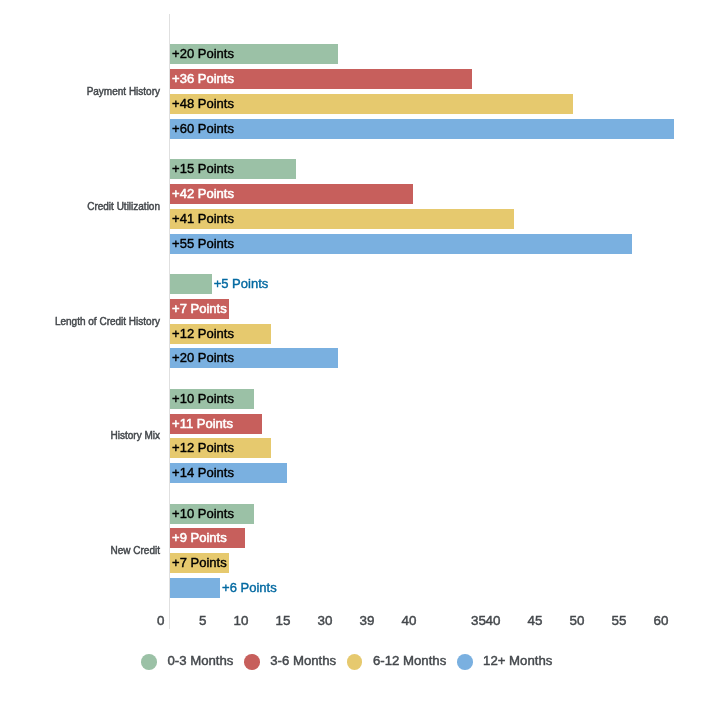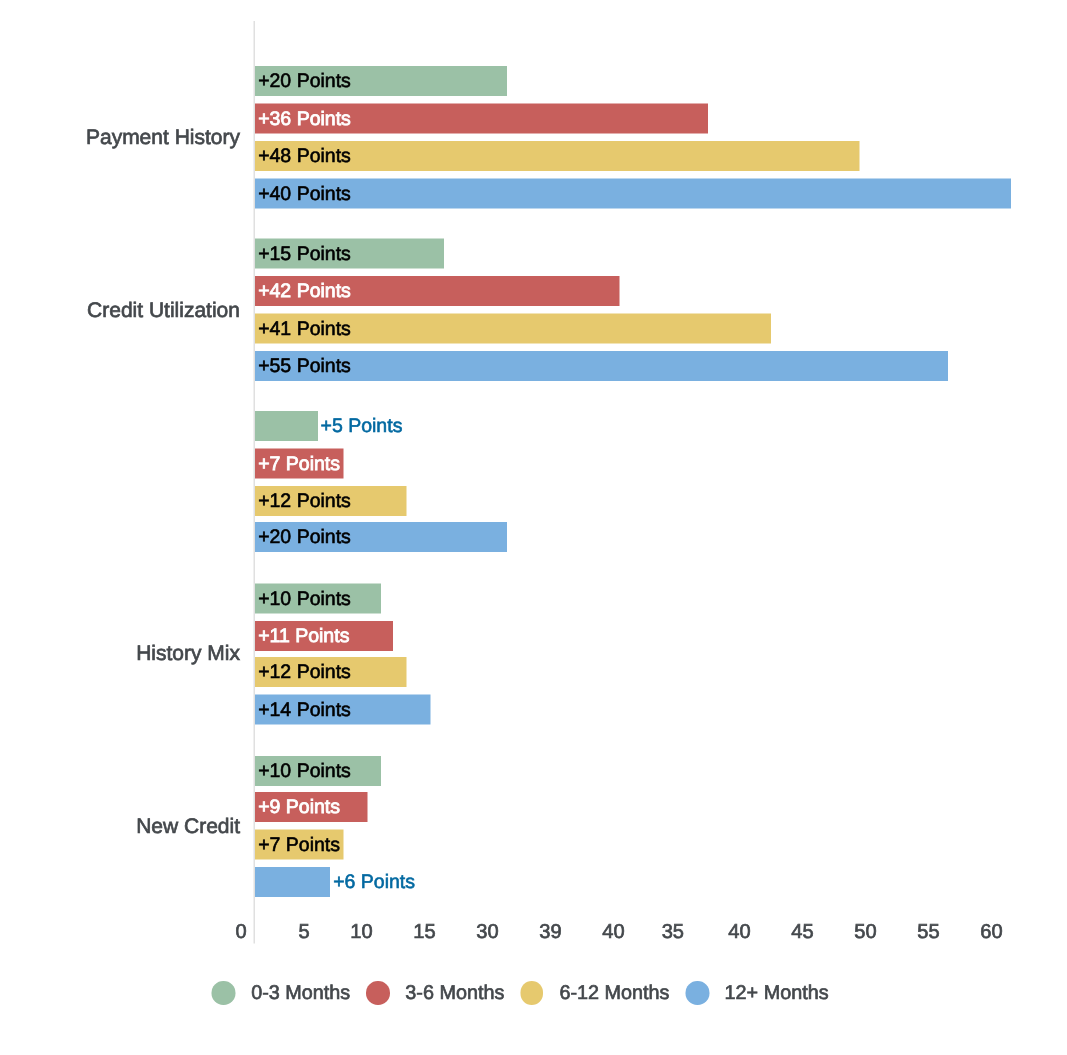--- a/index.html
+++ b/index.html
@@ -8,62 +8,63 @@
 
   .axis-line{position:absolute;left:169px;top:14px;width:1px;height:615px;background:#e0e0e0;}
 
   .bar{position:absolute;height:20px;}
   .bar-label{position:absolute;font-size:13px;font-weight:normal;
              -webkit-text-stroke:0.4px;white-space:nowrap;line-height:20px;}
   .bar-label.inside{color:#000000;}
   .bar-label.inside-light{color:#ffffff;-webkit-text-stroke:0.55px #ffffff;}
   .bar-label.outside{color:#0369a1;}
 
-  .cat-label{position:absolute;right:551px;font-size:14px;color:#44484c;white-space:nowrap;
+  .cat-label{position:absolute;right:551px;font-size:10px;color:#44484c;white-space:nowrap;
              text-align:right;transform:translateY(-50%);-webkit-text-stroke:0.45px #44484c;}
 
   .tick-label{position:absolute;font-size:13.4px;font-weight:normal;color:#44484c;
               -webkit-text-stroke:0.45px #44484c;top:615px;line-height:12.4px;
               text-align:right;transform:translateX(-100%);}
 
   .legend{position:absolute;left:-3.4px;top:654.4px;width:711px;display:flex;
           justify-content:center;align-items:center;}
-  .legend-item{display:flex;align-items:center;margin-right:10.6px;}
+  .legend-item{display:flex;align-items:flex-start;margin-right:10.6px;}
   
   .legend-dot{width:15.7px;height:15.7px;border-radius:50%;margin-right:10.5px;flex:0 0 auto;}
   .legend-text{font-size:13.2px;font-weight:normal;color:#44484c;
                -webkit-text-stroke:0.45px #44484c;position:relative;top:-1px;white-space:nowrap;}
 </style>
 </head>
 <body>
 
 <div class="chart">
 
   <div class="axis-line" style="background: rgb(224, 224, 224);"></div>
 
   <div class="cat-label" style="top:90.8px">Payment History</div>
   <div class="bar" style="left: 169.9px; top: 44.4px; width: 168px; background: rgb(155, 193, 166);"></div>
   <div class="bar-label inside" style="left:172.1px;top:44.4px">+20 Points</div>
   <div class="bar" style="left: 169.9px; top: 69.2px; width: 302.4px; background: rgb(199, 95, 92);"></div>
   <div class="bar-label inside-light" style="left:172.1px;top:69.2px">+36 Points</div>
   <div class="bar" style="left: 169.9px; top: 94px; width: 403.2px; background: rgb(230, 201, 110);"></div>
   <div class="bar-label inside" style="left:172.1px;top:94px">+48 Points</div>
   <div class="bar" style="left: 169.9px; top: 118.8px; width: 504px; background: rgb(122, 176, 224);"></div>
-  <div class="bar-label inside" style="left:172.1px;top:118.8px">+40 Points</div>
+  <div class="bar-label inside" style="left:172.1px;top:118.8px">+60 Points</div>
 
   <div class="cat-label" style="top:205.7px">Credit Utilization</div>
   <div class="bar" style="left: 169.9px; top: 159.2px; width: 126px; background: rgb(155, 193, 166);"></div>
   <div class="bar-label inside" style="left:172.1px;top:159.2px">+15 Points</div>
   <div class="bar" style="left: 169.9px; top: 184px; width: 243.6px; background: rgb(199, 95, 92);"></div>
   <div class="bar-label inside-light" style="left:172.1px;top:184px">+42 Points</div>
   <div class="bar" style="left: 169.9px; top: 208.8px; width: 344.4px; background: rgb(230, 201, 110);"></div>
   <div class="bar-label inside" style="left:172.1px;top:208.8px">+41 Points</div>
   <div class="bar" style="left: 169.9px; top: 233.6px; width: 462px; background: rgb(122, 176, 224);"></div>
   <div class="bar-label inside" style="left:172.1px;top:233.6px">+55 Points</div>
 
+  <div class="cat-label" style="top:320.6px">Length of Credit History</div>
   <div class="bar" style="left: 169.9px; top: 274px; width: 42px; background: rgb(155, 193, 166);"></div>
   <div class="bar-label outside" style="left:213.70px;top:274px">+5 Points</div>
   <div class="bar" style="left: 169.9px; top: 298.8px; width: 58.8px; background: rgb(199, 95, 92);"></div>
   <div class="bar-label inside-light" style="left:172.1px;top:298.8px">+7 Points</div>
   <div class="bar" style="left: 169.9px; top: 323.6px; width: 100.8px; background: rgb(230, 201, 110);"></div>
   <div class="bar-label inside" style="left:172.1px;top:323.6px">+12 Points</div>
   <div class="bar" style="left: 169.9px; top: 348.4px; width: 168px; background: rgb(122, 176, 224);"></div>
   <div class="bar-label inside" style="left:172.1px;top:348.4px">+20 Points</div>
 
   <div class="cat-label" style="top:435.4px">History Mix</div>
@@ -86,21 +87,21 @@
   <div class="bar" style="left: 169.9px; top: 578px; width: 50.4px; background: rgb(122, 176, 224);"></div>
   <div class="bar-label outside" style="left:222.10px;top:578px">+6 Points</div>
 
   <div class="tick-label" style="left:164.4px">0</div>
   <div class="tick-label" style="left:206.4px">5</div>
   <div class="tick-label" style="left:248.4px">10</div>
   <div class="tick-label" style="left:290.4px">15</div>
   <div class="tick-label" style="left:332.4px">30</div>
   <div class="tick-label" style="left:374.4px">39</div>
   <div class="tick-label" style="left:416.4px">40</div>
-  <div class="tick-label" style="left:456px">35</div>
+  <div class="tick-label" style="left:486px">35</div>
   <div class="tick-label" style="left:500.4px">40</div>
   <div class="tick-label" style="left:542.4px">45</div>
   <div class="tick-label" style="left:584.4px">50</div>
   <div class="tick-label" style="left:626.4px">55</div>
   <div class="tick-label" style="left:668.4px">60</div>
 
   <div class="legend">
     <div class="legend-item">
       <span class="legend-dot" style="background: rgb(155, 193, 166);"></span>
       <span class="legend-text">0-3 Months</span>

